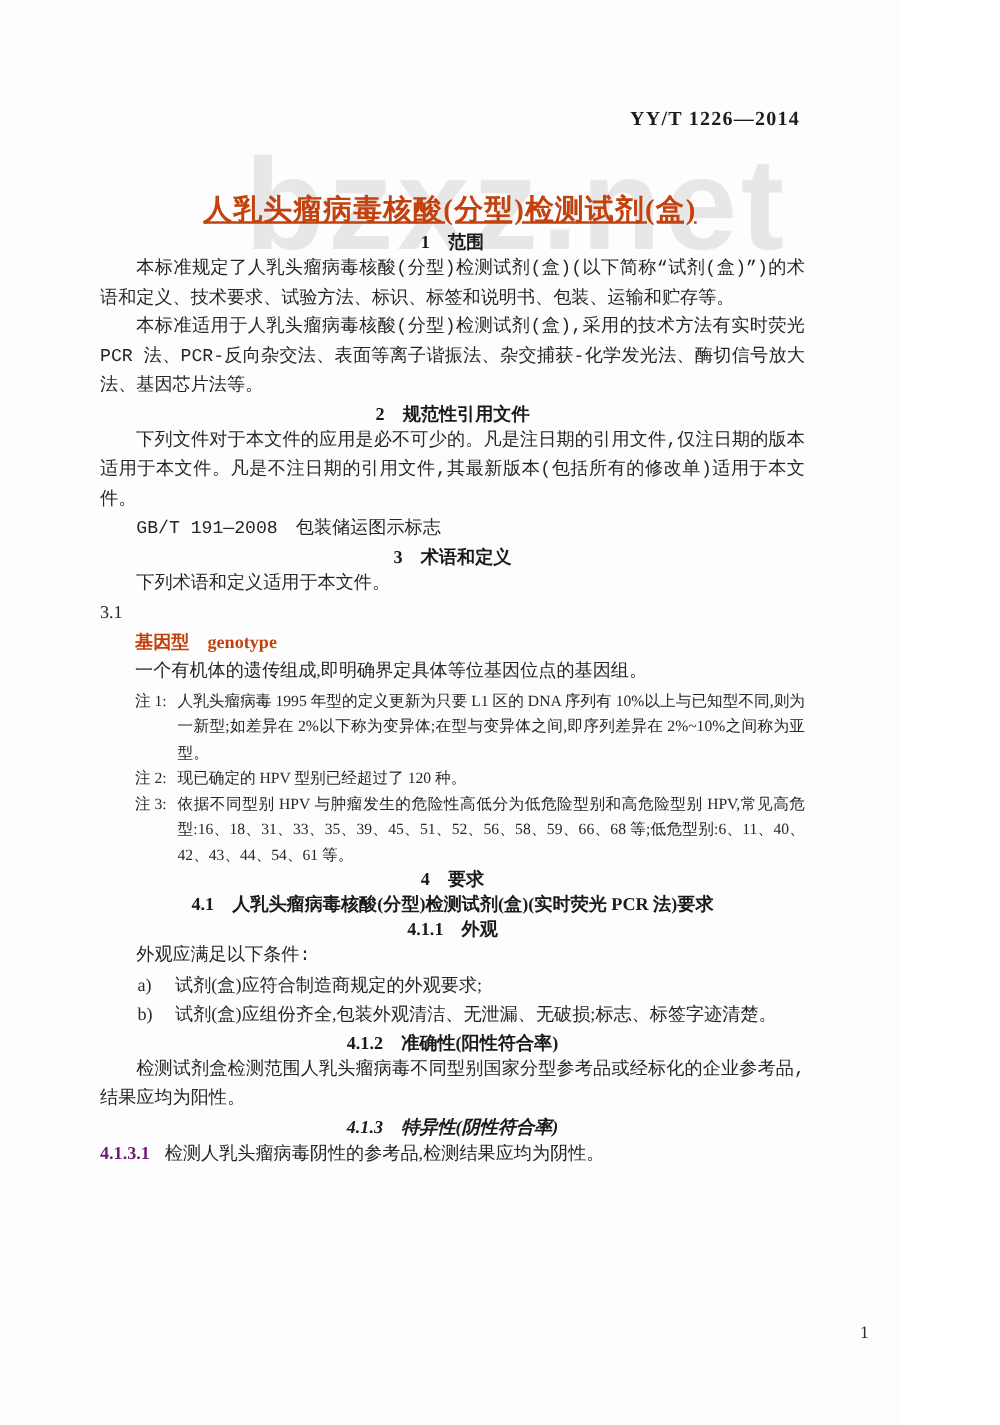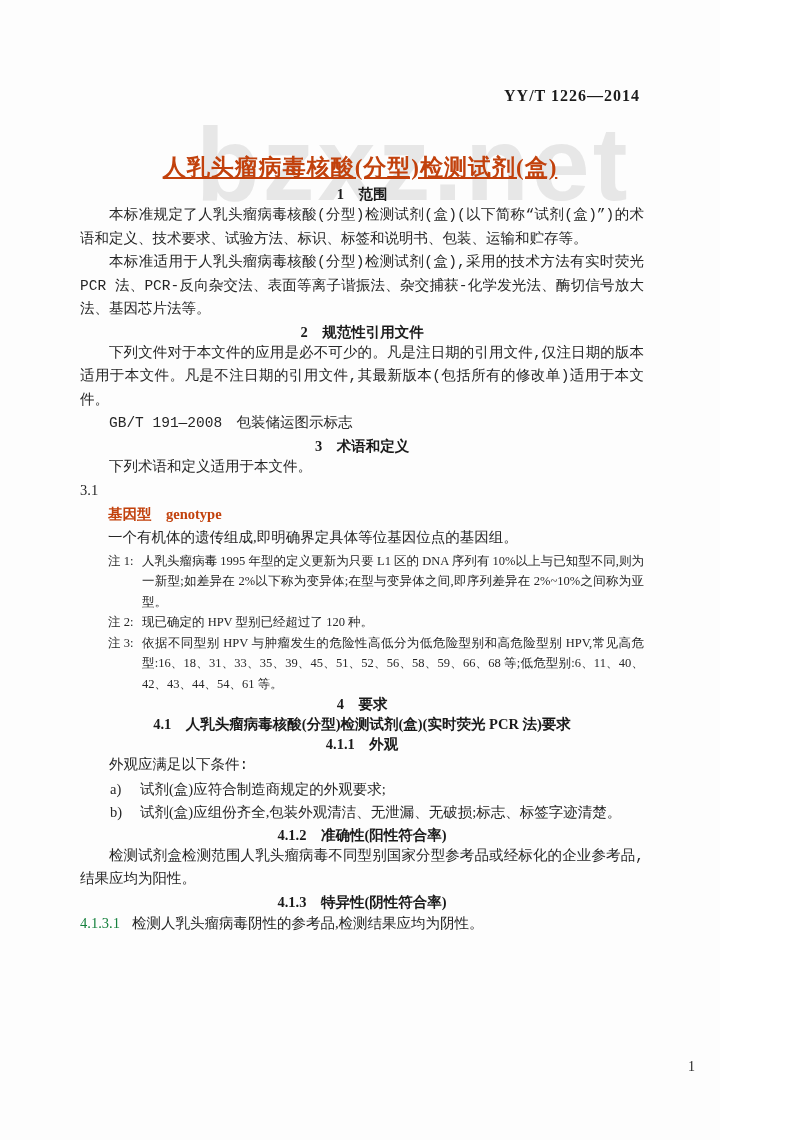--- a/index.html
+++ b/index.html
@@ -63,23 +63,23 @@
   .note-text  { flex:1; }
   .h-s4   { margin-top:6px; }
   .h-s41  { margin-top:19px; }
   .h-s411 { margin-top:14px; }
   .p-intro{ margin-top:9px; }
   .list-item { display:flex; padding-left:30px; }
   .li-label { flex:0 0 30px; }
   .li-text  { flex:1; }
   .h-s412 { margin-top:11px; }
   .p-s412 { margin-top:9px; }
-  .h-s413 { margin-top:11px; }
+  .h-s413 { margin-top:11px;font-style:italic; }
   .p-clause { margin-top:9px; }
-  .clause-num { font-weight:normal; color:#15803d; margin-right:12px; }
+  .clause-num { font-weight:bold; color:#701a75; margin-right:12px; }
   .page-number {
     position:absolute; top:1059px; left:688px; z-index:1;
     font-size:14px; color:#2a2a2a;
   }
 </style>
 </head>
 <body>
 
 <div class="page">
 

